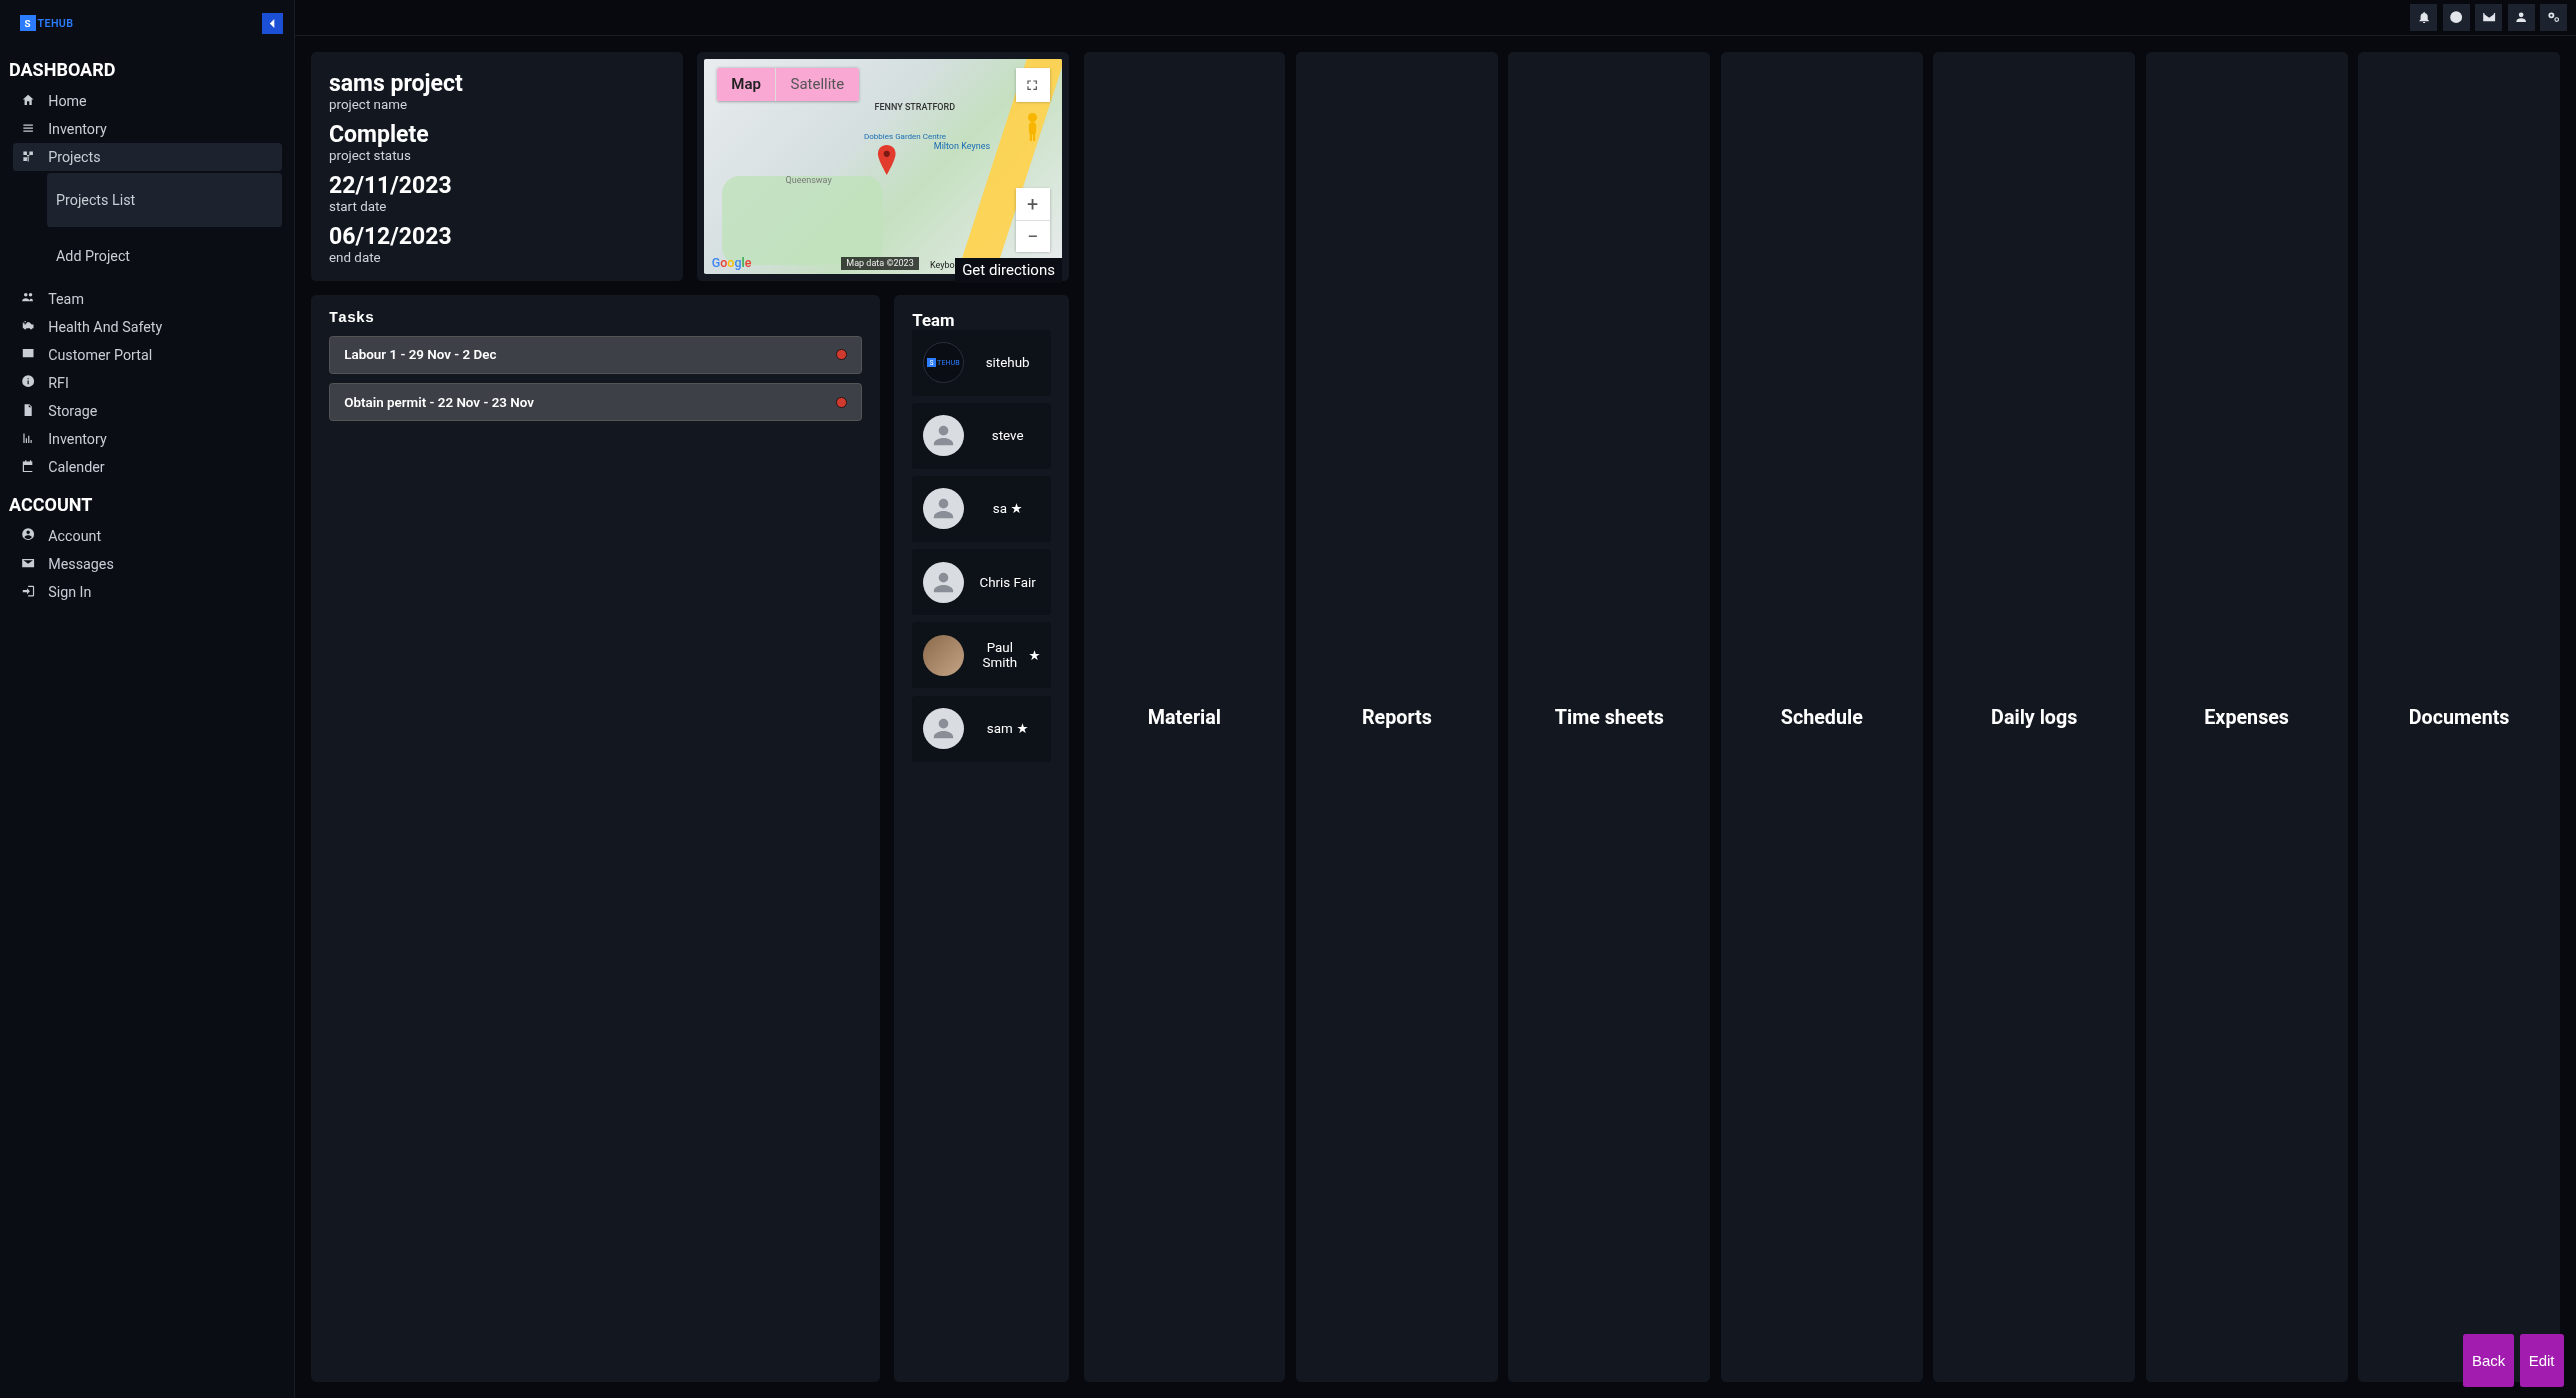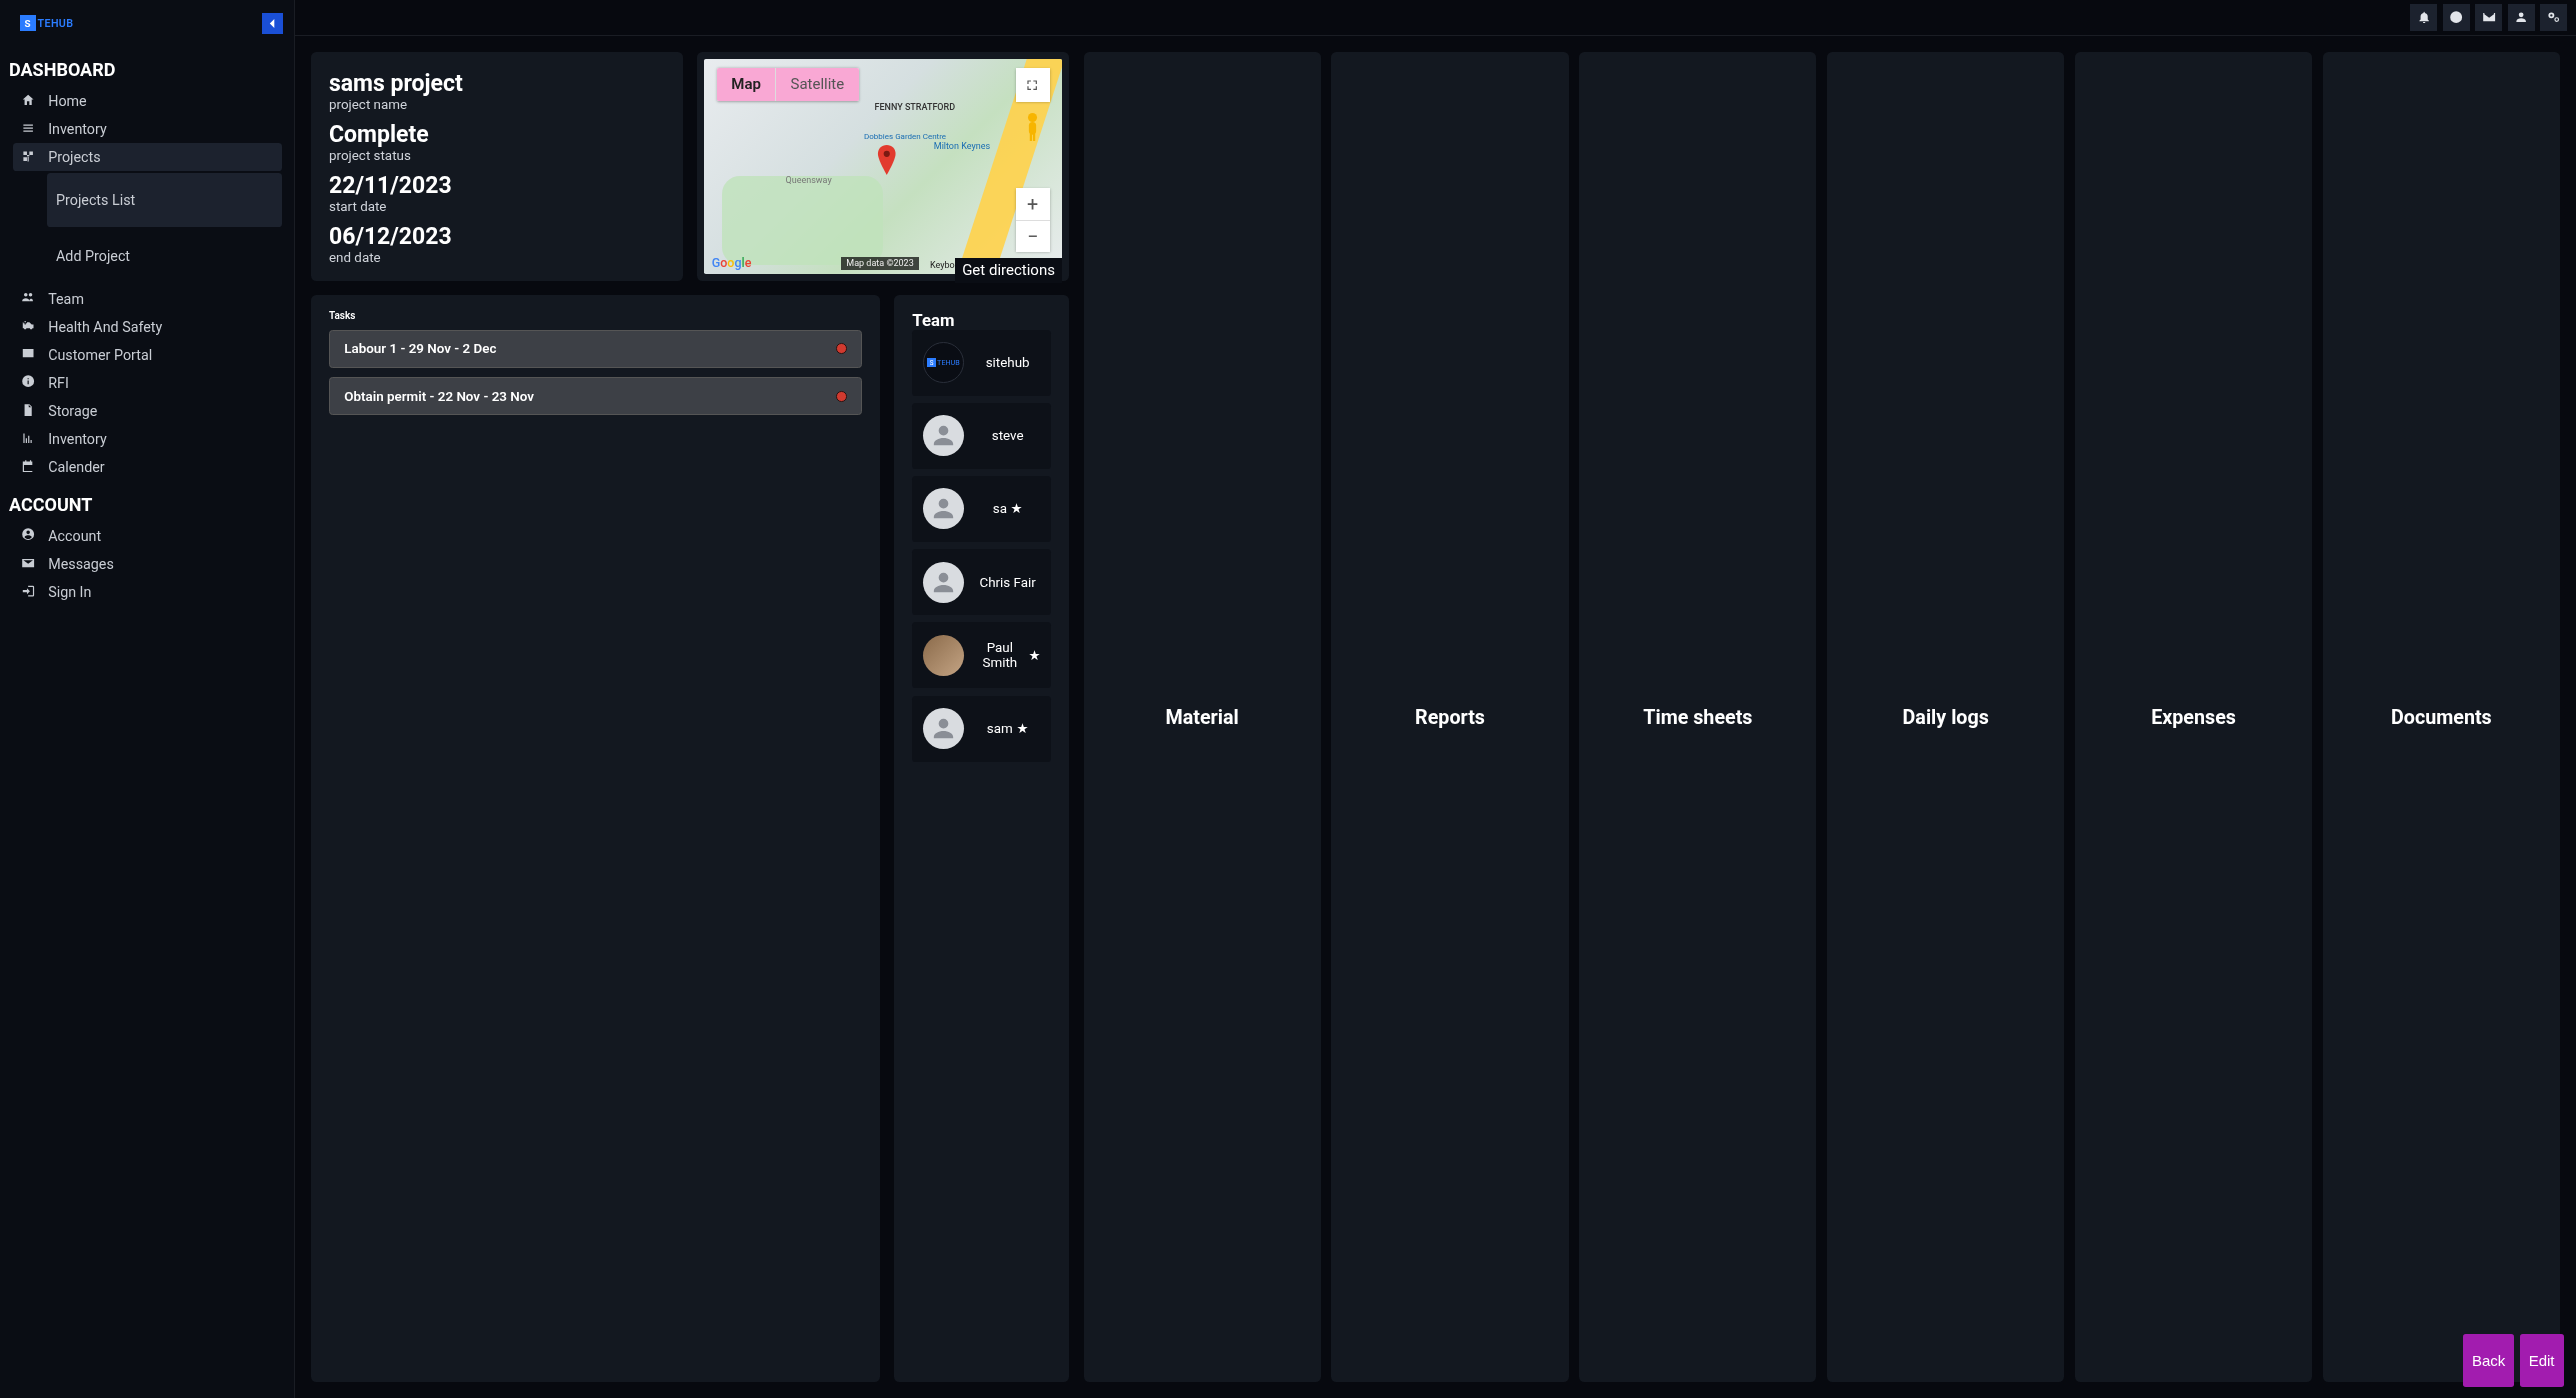--- a/index.html
+++ b/index.html
@@ -181,21 +181,21 @@
   .map-label {
     position:absolute; color:#333; font-size:9px;
   }
   .directions {
     position:absolute; right:7.2px; bottom:-1.8px;
     background:#0a0d14; color:#fff; font-size:15px; padding:3.6px 7.2px;
     cursor:pointer;
   }
   
   .tasks-card { grid-column: 1 / span 2; display:flex; flex-direction:column; }
-  .tasks-card h3, .team-card h3 { font-size:10px; font-weight:600; margin-bottom:9px; }
+  .tasks-card h3, .team-card h3 { font-size:15px; font-weight:600; margin-bottom:9px;font-family:Liberation Mono, monospace; }
   .task-item {
     background:#3d4046;
     border:0.9px solid #555;
     border-radius:3.6px;
     padding:10.7px 14.3px;
     margin-bottom:9px;
     display:flex; align-items:center; justify-content:space-between;
     font-size:13.4px; font-weight:600;
     cursor:pointer;
   }
@@ -520,20 +520,21 @@
                 <div class="name">sam<span class="star">★</span></div>
               </div>
             </div>
         </div>
       </div>
 
       <div class="right-col" id="tiles-col">
           <div class="tile">Material</div>
           <div class="tile">Reports</div>
           <div class="tile">Time sheets</div>
+          <div class="tile">Schedule</div>
           <div class="tile">Daily logs</div>
           <div class="tile">Expenses</div>
           <div class="tile">Documents</div>
         </div>
 
     </div>
   </div>
 </div>
 
 <div class="footer-btns">

